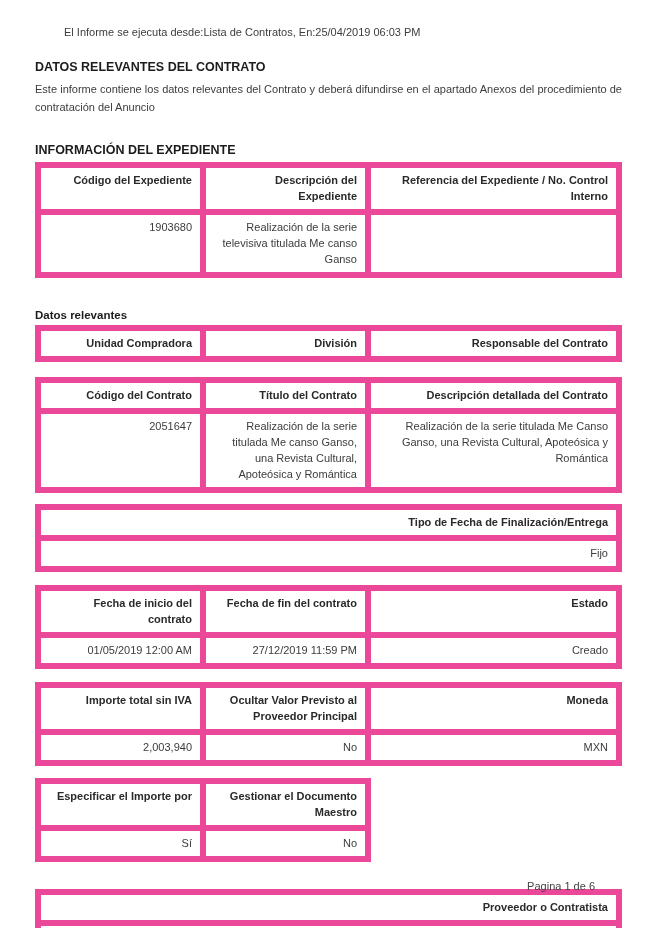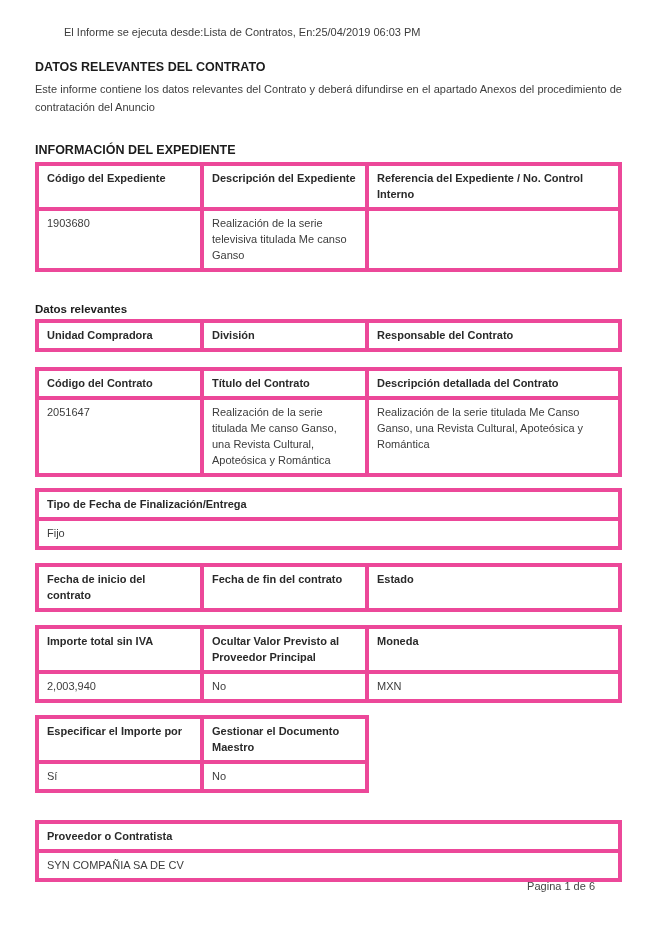--- a/index.html
+++ b/index.html
@@ -50,22 +50,22 @@
     color: #3c3c3c;
   }
   table {
     border-collapse: collapse;
     table-layout: fixed;
     width: 587px;
     font-size: 11px;
   }
   table.narrow { width: 331px; }
   th, td {
-    border: 4px solid #ec4899;
-    text-align: left;
+    border: 6px solid #ec4899;
+    text-align: right;
     vertical-align: top;
     padding: 4px 8px 5px;
     line-height: 16px;
     word-wrap: break-word;
   }
   th {
     font-weight: bold;
     color: #2a2a2a;
   }
   td { color: #3c3c3c; }
@@ -178,20 +178,25 @@
         <col style="width:165px">
         <col style="width:165px">
         <col>
       </colgroup>
     <tbody>
         <tr>
       <th>Fecha de inicio del contrato</th>
       <th>Fecha de fin del contrato</th>
       <th>Estado</th>
     </tr>
+    <tr>
+      <td>01/05/2019 12:00 AM</td>
+      <td>27/12/2019 11:59 PM</td>
+      <td>Creado</td>
+    </tr>
   </tbody>
     </table>
 
   <table class="t-importe">
     <colgroup>
         <col style="width:165px">
         <col style="width:165px">
         <col>
       </colgroup>
     <tbody>

